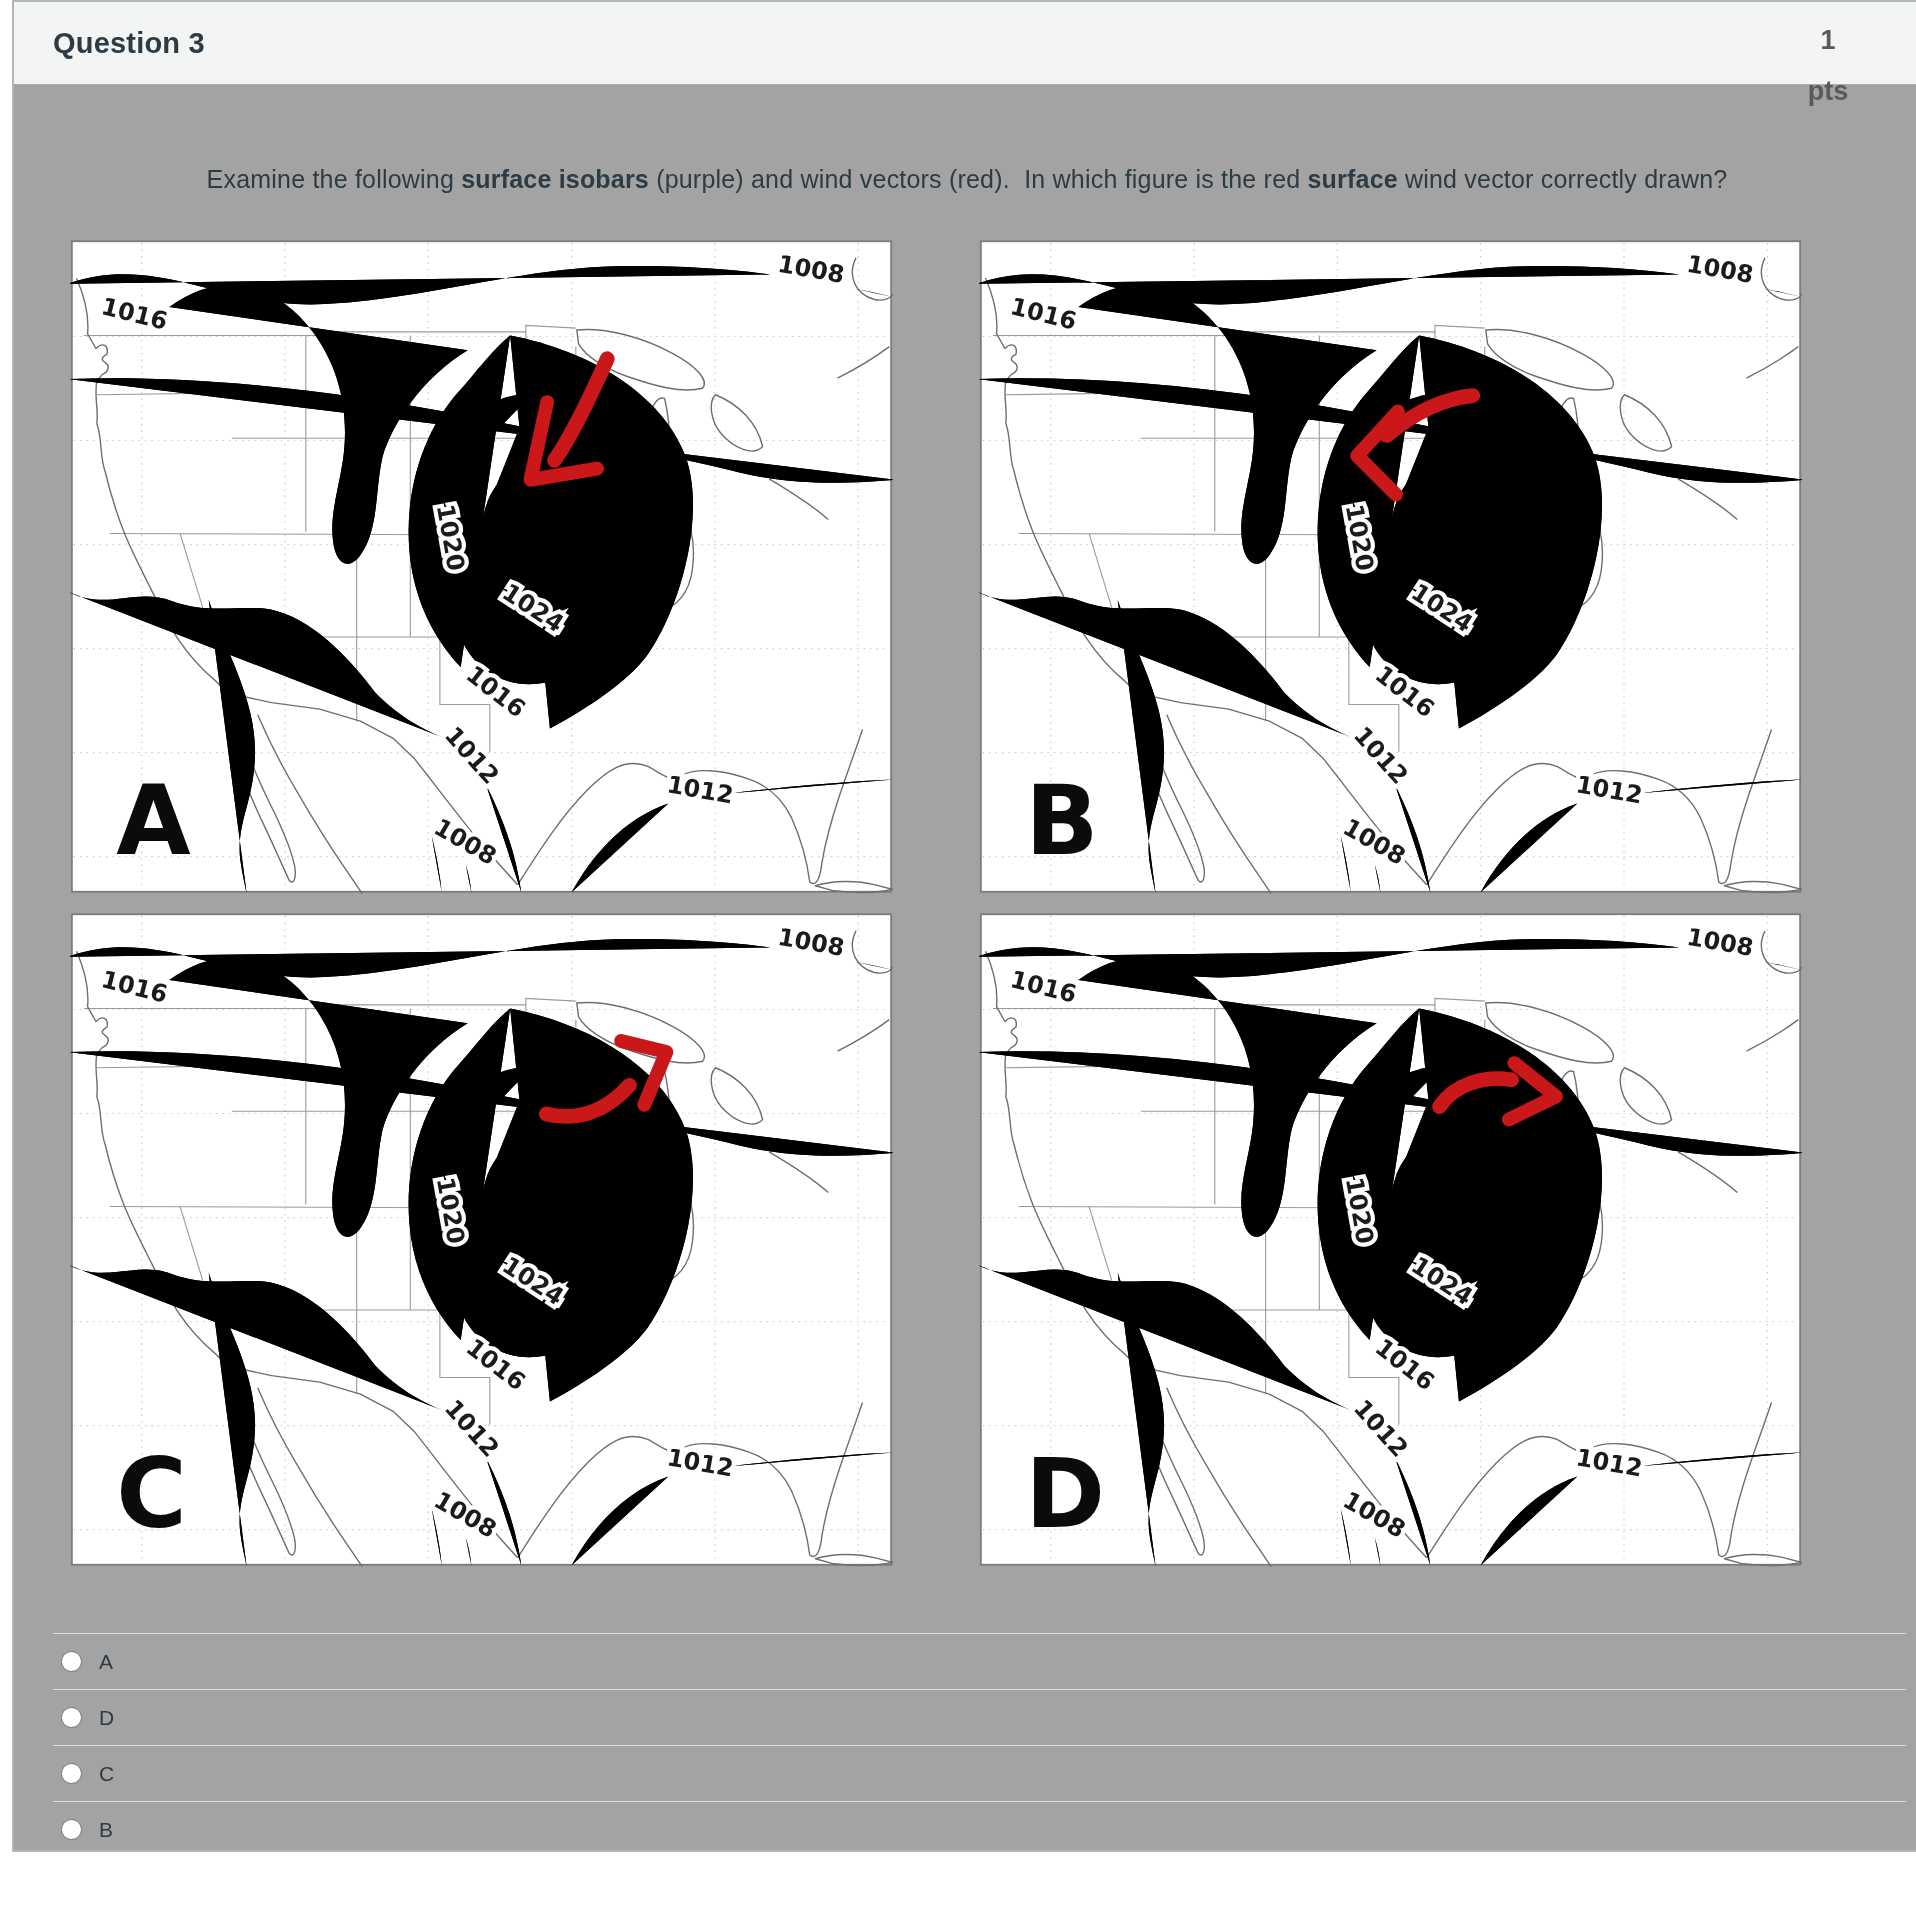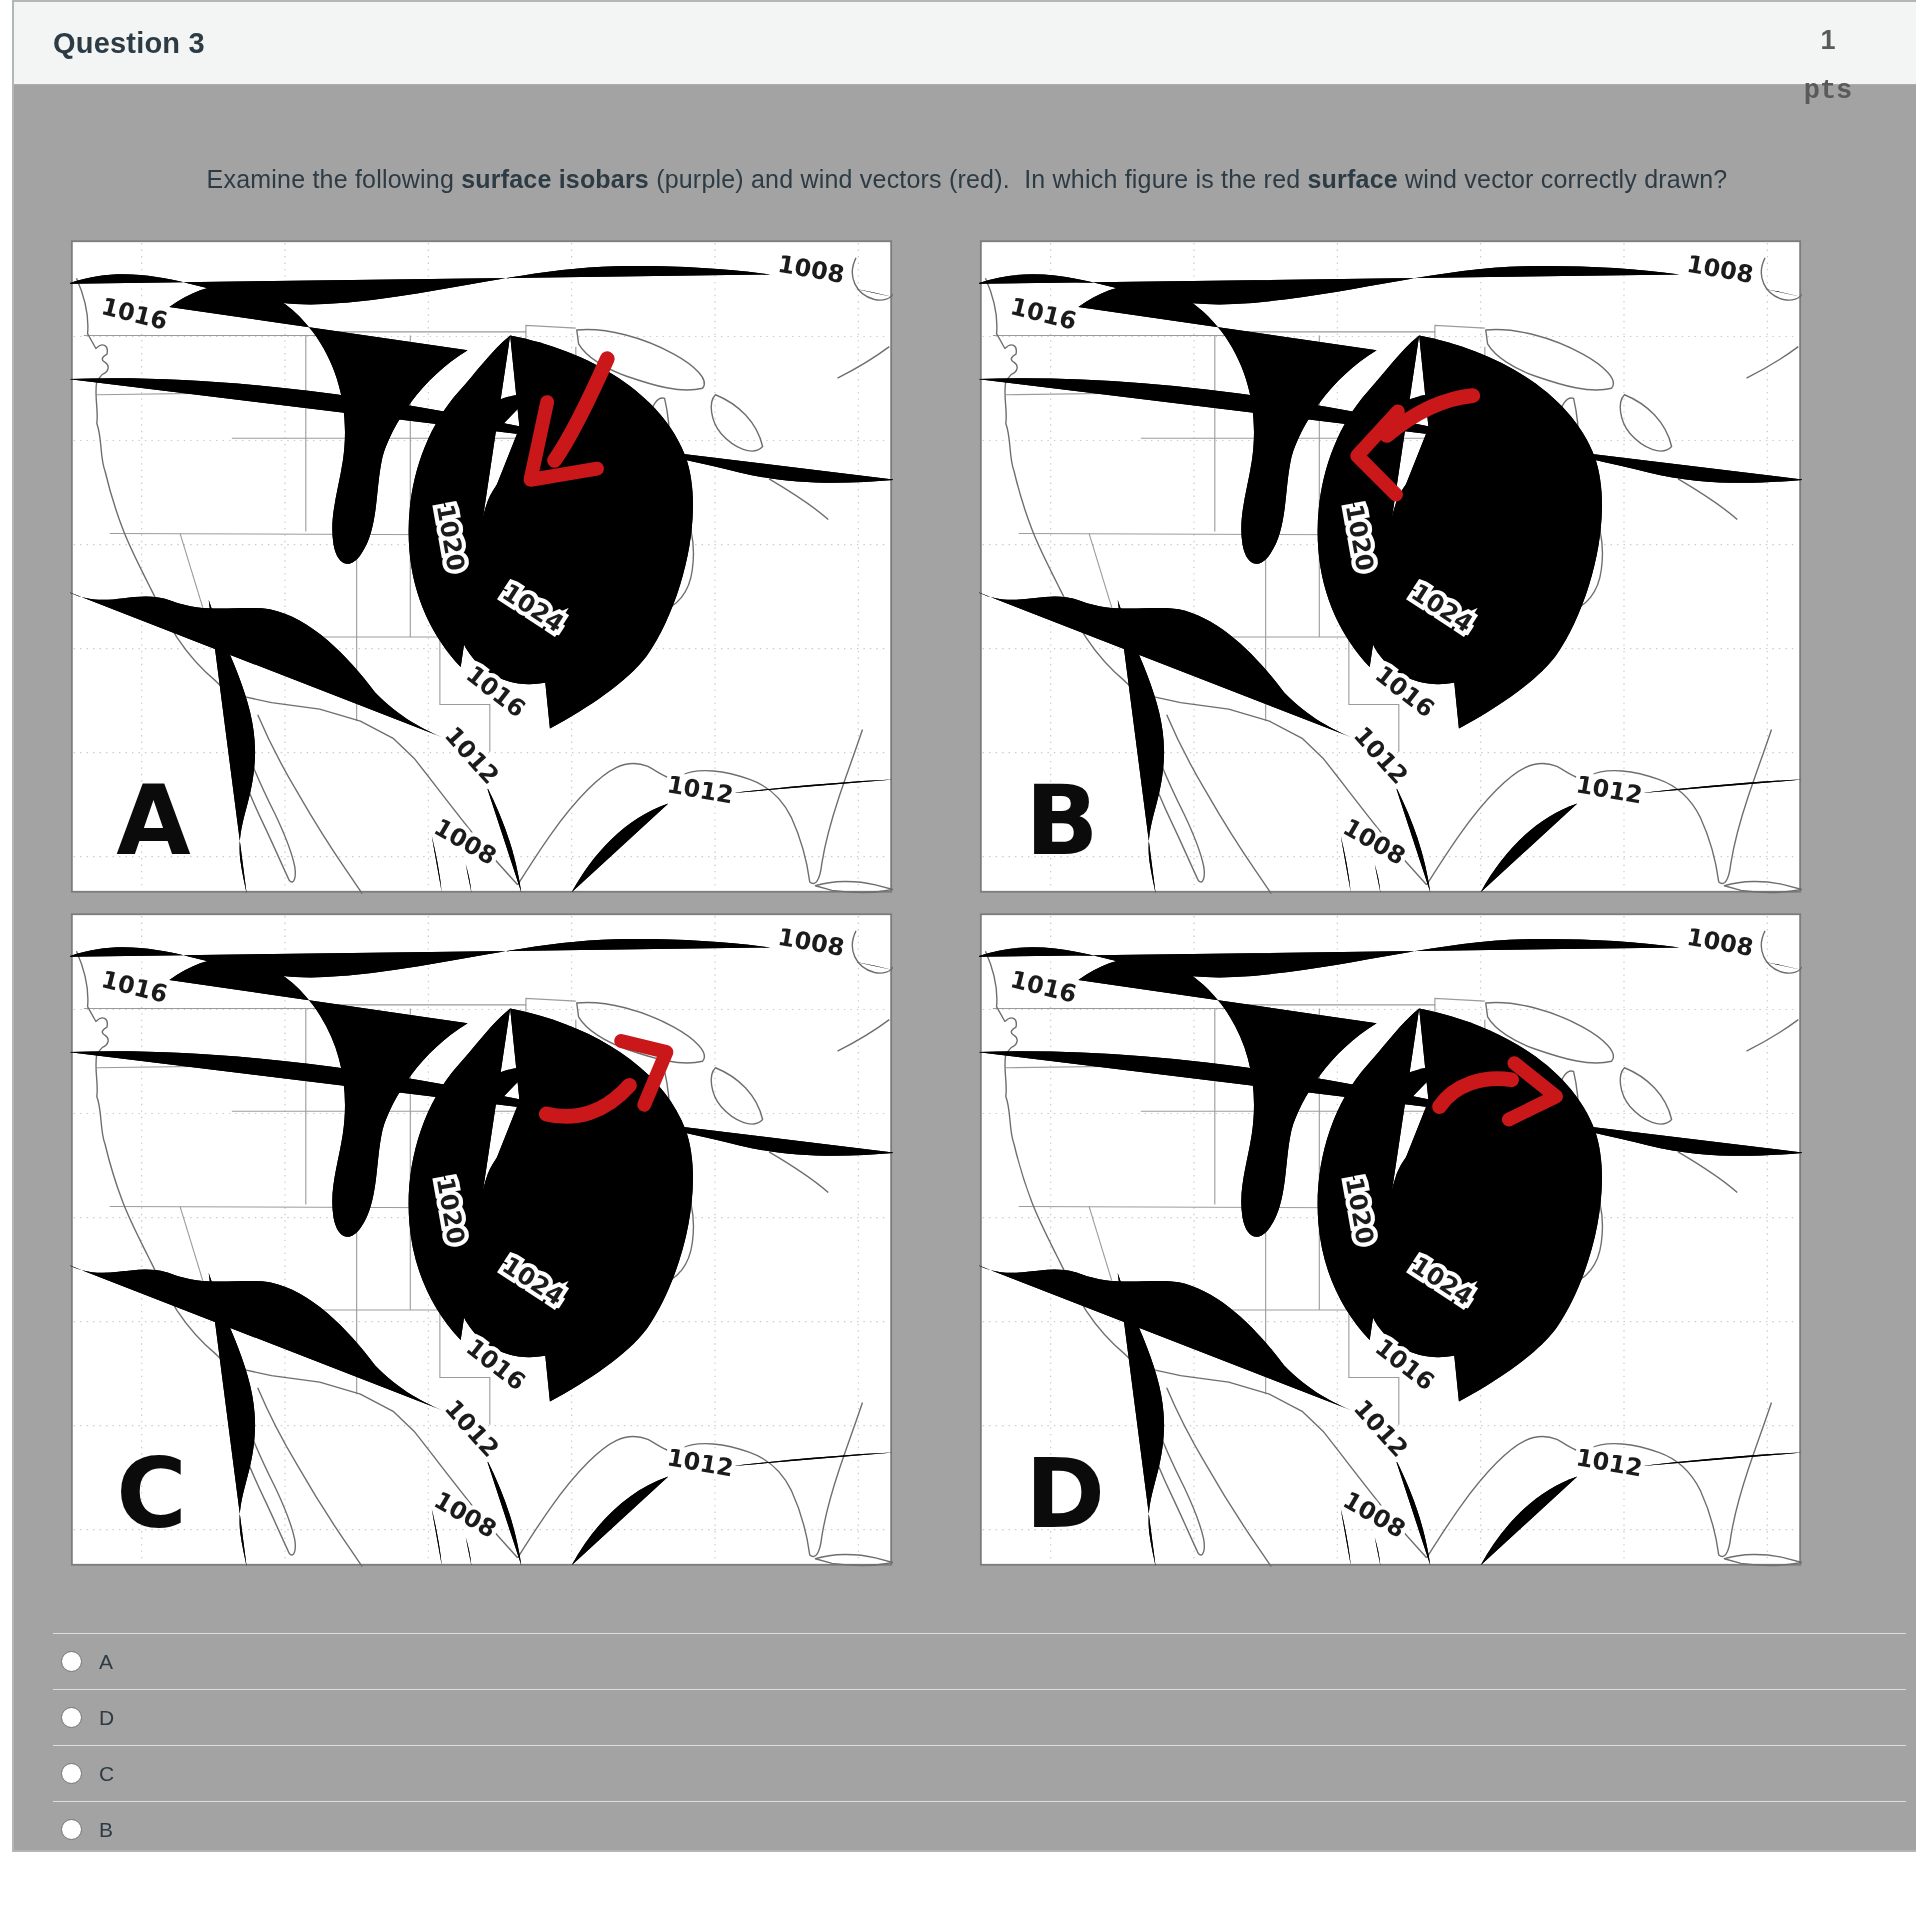--- a/index.html
+++ b/index.html
@@ -22,21 +22,21 @@
     display:flex;align-items:center;
     padding-left:39px;
     overflow:visible;
   }
   .qtitle{font-size:29px;font-weight:bold;color:#2d3b45;letter-spacing:0.2px;}
   .qpoints{
     position:absolute;top:24px;right:69px;width:60px;
     text-align:center;color:#5a5a5a;font-weight:bold;font-size:27px;
     line-height:1.1;z-index:3;
   }
-  .qpoints .unit{display:block;margin-top:21px;font-family:Liberation Mono, monospace;}
+  .qpoints .unit{display:block;margin-top:21px;}
   
   .qtext{
     margin:78px 46px 0 39px;
     font-size:25px;color:#2d3b45;line-height:1.35;letter-spacing:0.2px;text-align:center;
   }
   .qtext .b{font-weight:bold;}
   
   .figgrid{
     margin:42px 0 0 56px;
     display:grid;

